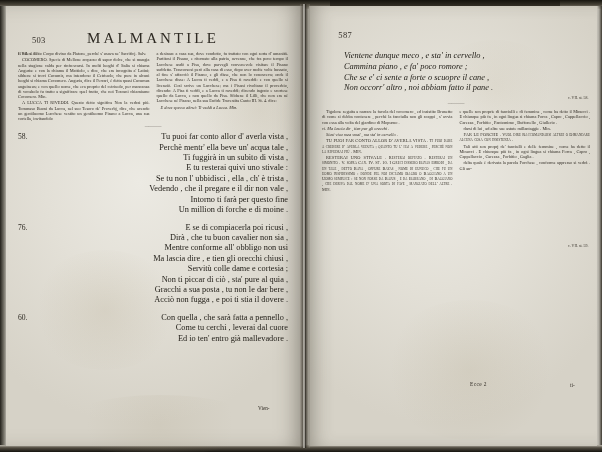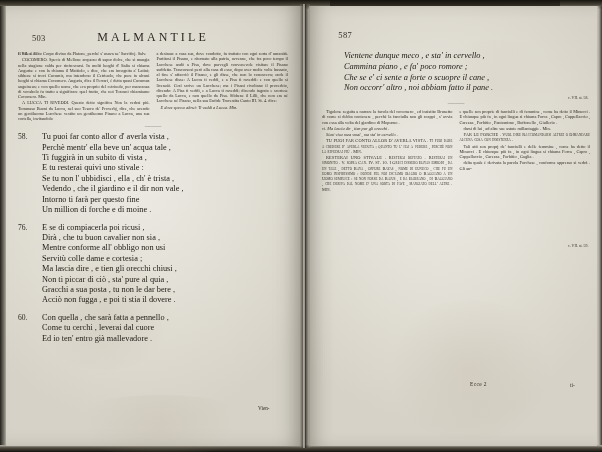--- a/index.html
+++ b/index.html
@@ -82,29 +82,29 @@
     height:14px;margin-bottom:7px;
   }
   .folio{
     font-size:8.5px;letter-spacing:.3px;color:#35302a;
     width:30px;flex:0 0 auto;
   }
   #page-left .folio{text-align:left;padding-left:14px;}
   #page-right .folio{order:2;text-align:right;padding-right:6px;}
   .runhead{
     flex:1 1 auto;text-align:center;
-    font-size:12px;letter-spacing:3.1px;color:#2e2a23;
+    font-size:15px;letter-spacing:3.1px;color:#2e2a23;
   }
   #page-right .runhead{order:1;letter-spacing:2.6px;}
 
   
   .verses{margin:0 0 6px 0;padding:0;list-style:none;}
   .verse-line{
     font-size:8.3px;line-height:10.4px;
-    color:#23201a;white-space:nowrap;
+    color:#23201a;white-space:nowrap;text-align:right;
   }
   .stanza{display:flex;margin-bottom:7px;}
   .stanza-num{
     flex:0 0 24px;font-size:7.6px;line-height:10.4px;
     text-align:left;padding-top:0;color:#2c2821;font-family:Liberation Serif, serif;
   }
   .stanza-lines{flex:1 1 auto;}
   .stanza-lines .verse-line:first-child{margin-left:0;}
   .stanza-lines .verse-line{}
   .stanza-lines .verse-line.first{margin-left:0;}
@@ -199,34 +199,34 @@
     <div class="verses">
 
       <div class="stanza">
         <div class="stanza-num">58.</div>
         <div class="stanza-lines">
           <div class="verse-line first">Tu puoi far conto allor d' averla vista ,</div>
           <div class="verse-line">Perchè mentr' ella beve un' acqua tale ,</div>
           <div class="verse-line">Ti fuggirà in un subito di vista ,</div>
           <div class="verse-line">E tu resterai quivi uno stivale :</div>
           <div class="verse-line">Se tu non l' ubbidisci , ella , ch' è trista ,</div>
-          <div class="verse-line">Vedendo , che il giardino e il dir non vale ,</div>
+          <div class="verse-line">Vedendo , che il pregare e il dir non vale ,</div>
           <div class="verse-line">Intorno ti farà per questo fine</div>
           <div class="verse-line">Un million di forche e di moine .</div>
         </div>
       </div>
 
       <div class="stanza">
         <div class="stanza-num">76.</div>
         <div class="stanza-lines">
           <div class="verse-line first">E se di compiacerla poi ricusi ,</div>
           <div class="verse-line">Dirà , che tu buon cavalier non sia ,</div>
           <div class="verse-line">Mentre conforme all' obbligo non usi</div>
+          <div class="verse-line">Ma lascia dire , e tien gli orecchi chiusi ,</div>
           <div class="verse-line">Servitù colle dame e cortesia ;</div>
-          <div class="verse-line">Ma lascia dire , e tien gli orecchi chiusi ,</div>
           <div class="verse-line">Non ti piccar di ciò , sta' pure al quia ,</div>
           <div class="verse-line">Gracchi a sua posta , tu non le dar bere ,</div>
           <div class="verse-line">Acciò non fugga , e poi ti stia il dovere .</div>
         </div>
       </div>
 
       <div class="stanza">
         <div class="stanza-num">60.</div>
         <div class="stanza-lines">
           <div class="verse-line first">Con quella , che sarà fatta a pennello ,</div>

